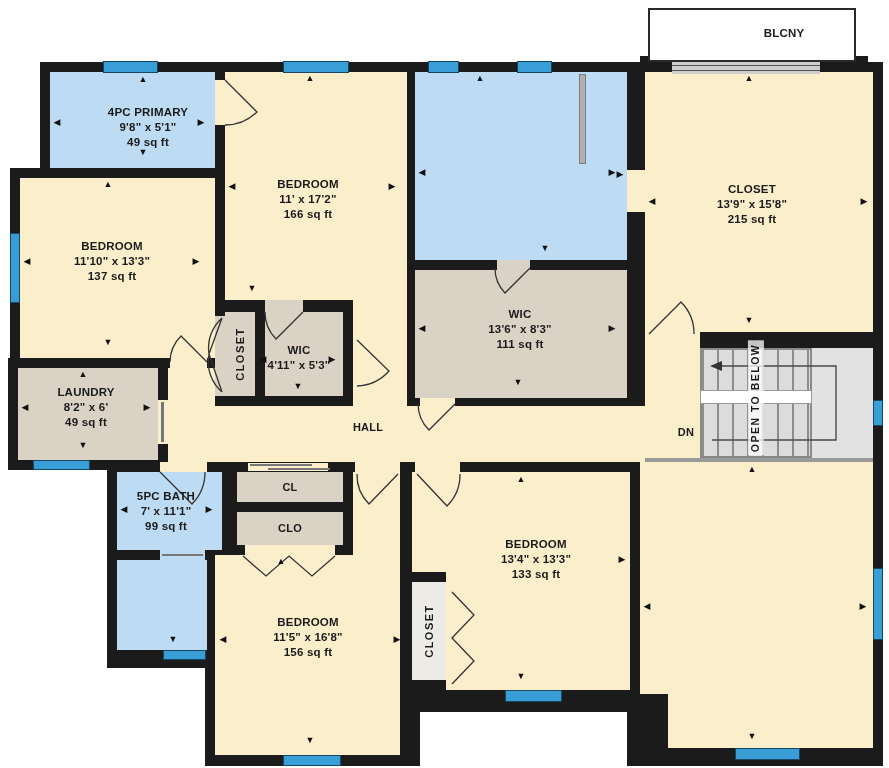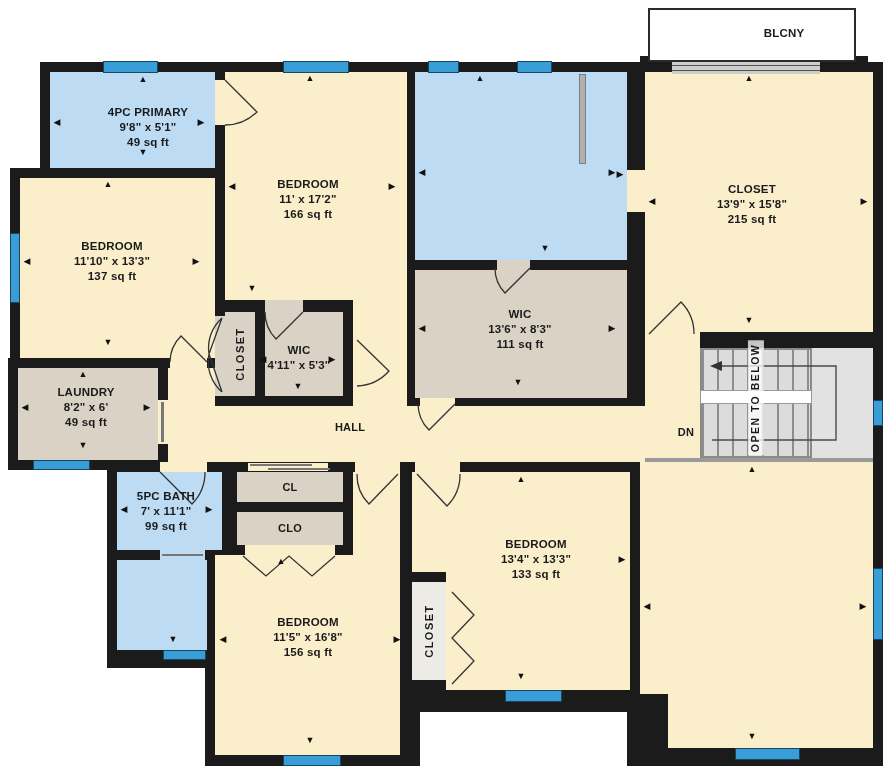--- a/index.html
+++ b/index.html
@@ -235,21 +235,21 @@
     <div>133 sq ft</div>
   </div>
 
   <div class="lbl" style="left:308px;top:638px">
     <div>BEDROOM</div>
     <div>11'5" x 16'8"</div>
     <div>156 sq ft</div>
   </div>
 
 
-  <div class="lbl s" style="left:350px;top:427px">HALL</div>
+  <div class="lbl s" style="left:368px;top:427px">HALL</div>
   <div class="lbl s" style="left:686px;top:432px">DN</div>
   <div class="lbl s v otb" style="left:756px;top:398px">OPEN TO BELOW</div>
   <div class="lbl s v" style="left:240px;top:354px">CLOSET</div>
   <div class="lbl s v" style="left:429px;top:631px">CLOSET</div>
   <div class="lbl s" style="left:290px;top:487px">CL</div>
   <div class="lbl s" style="left:290px;top:528px">CLO</div>
 
 </div>
 
 </body></html>

